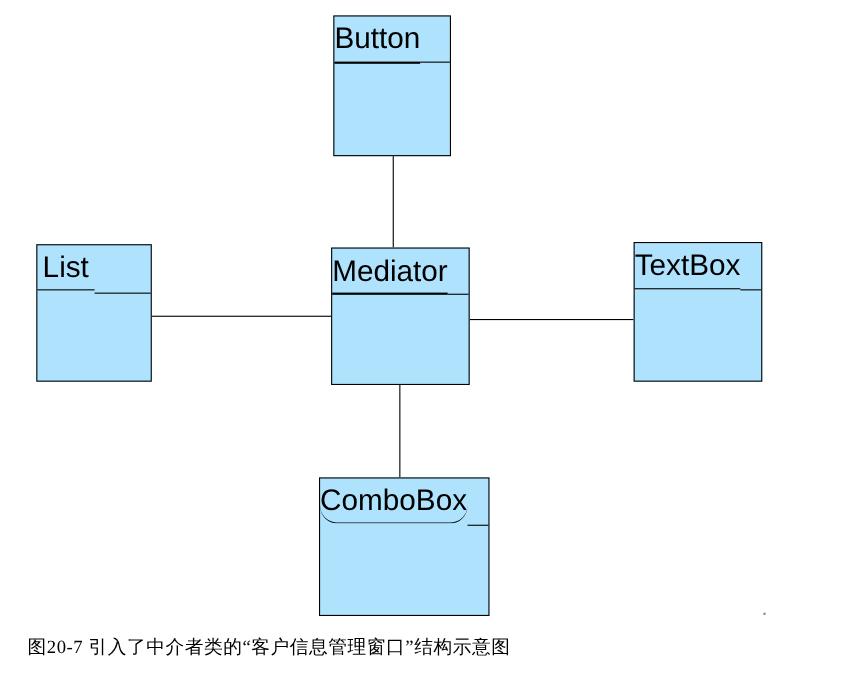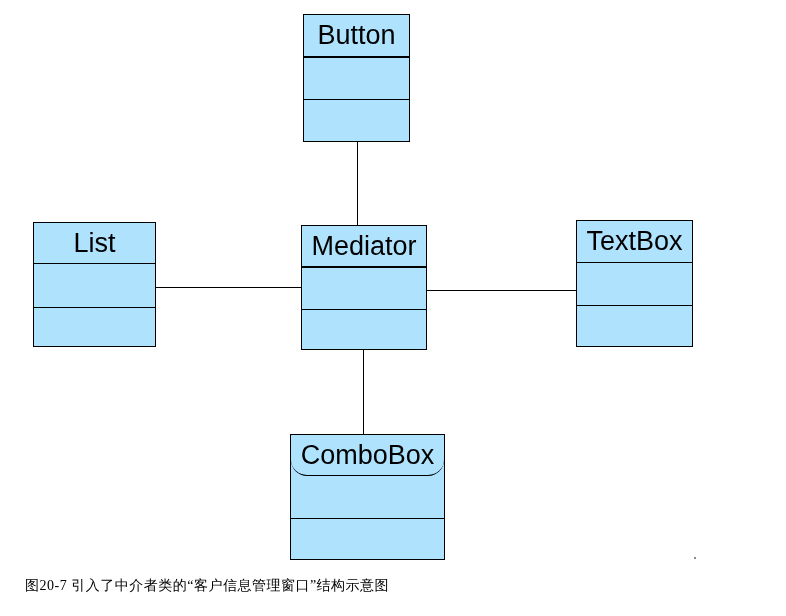--- a/index.html
+++ b/index.html
@@ -11,61 +11,61 @@
     height: 616px;
     background: #ffffff;
     overflow: hidden;
     font-family: "Liberation Sans", sans-serif;
   }
   .uml-class {
     position: absolute;
     background: var(--class-fill);
     border: 1px solid var(--line);
     display: flex;
-    flex-direction: column;
+    flex-direction: row;
   }
   .compartment { width: 100%; }
   .compartment.title {
     display: flex;
     align-items: center;
     justify-content: center;
     font-size: 27px;
     color: #000;
     border-bottom: 1px solid var(--line);
     letter-spacing: 0px;
   }
   .thick-divider .compartment.title { border-bottom-width: 2px; }
   .compartment.attrs { border-bottom: 1px solid var(--line); }
   .compartment.ops { flex: 1; }
 
   
   .pos-button   { left: 303px; top: 14px;  width: 107px; height: 128px; }
   .pos-button   .title { height: 43px; } .pos-button   .attrs { height: 42px; }
-  .pos-list     { left: 33px;  top: 222px; width: 123px; height: 125px; }
+  .pos-list     { left: 33px;  top: 222px; width: 105px; height: 125px; }
   .pos-list     .title { height: 41px; } .pos-list     .attrs { height: 44px; }
   .pos-mediator { left: 301px; top: 225px; width: 126px; height: 125px; }
   .pos-mediator .title { height: 42px; } .pos-mediator .attrs { height: 42px; }
   .pos-textbox  { left: 576px; top: 220px; width: 117px; height: 127px; }
   .pos-textbox  .title { height: 42px; } .pos-textbox  .attrs { height: 43px; }
   .pos-combobox { left: 290px; top: 434px; width: 155px; height: 126px; }
   .pos-combobox .title { height: 41px; border-radius: 16px; } .pos-combobox .attrs { height: 43px; }
 
   
   .connector { position: absolute; background: var(--line); }
   .conn-button   { left: 357px; top: 141px; width: 1px;   height: 84px; }
   .conn-list     { left: 138px; top: 287px; width: 163px; height: 1px;  }
   .conn-textbox  { left: 427px; top: 290px; width: 149px; height: 1px;  }
   .conn-combobox { left: 363px; top: 350px; width: 1px;   height: 84px; }
 
   .figure-caption {
     position: absolute;
     left: 25px;
     top: 577px;
     font-family: "Liberation Serif", serif;
-    font-size: 14px;
+    font-size: 17px;
     letter-spacing: 0.5px;
     color: #000;
     white-space: nowrap;
   }
   .stray-dot {
     position: absolute;
     left: 694px;
     top: 557px;
     width: 2px;
     height: 2px;

